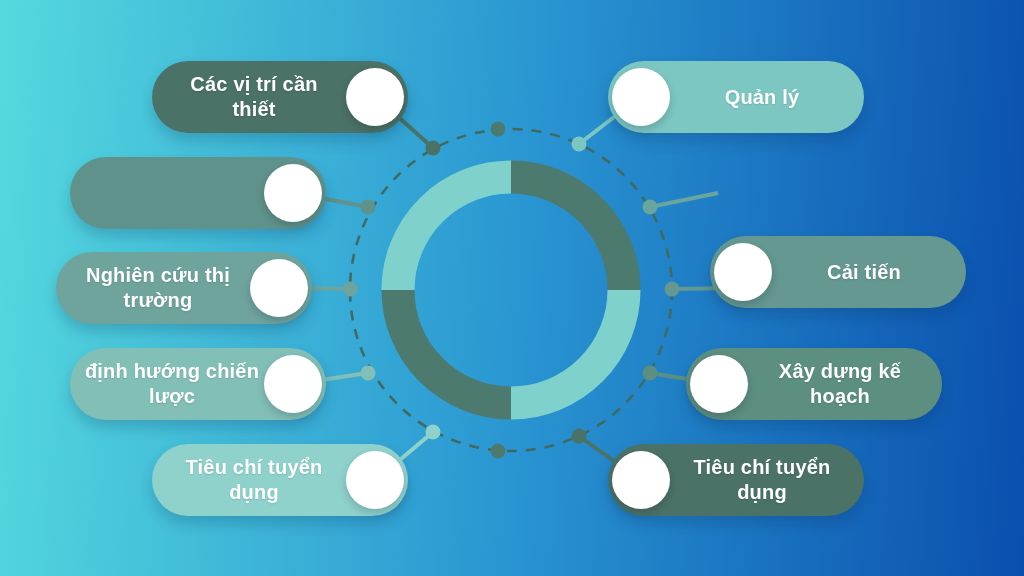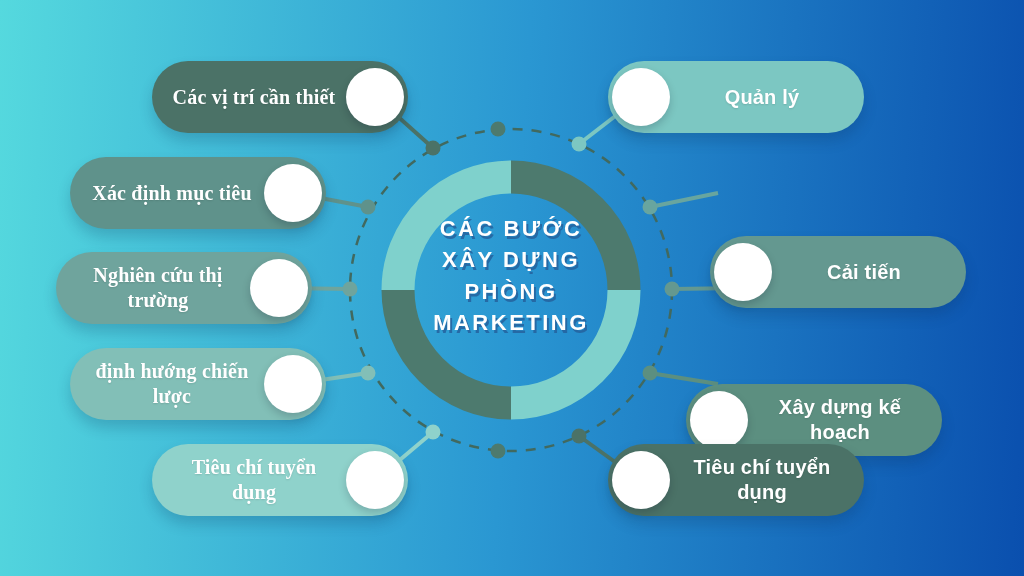--- a/index.html
+++ b/index.html
@@ -25,21 +25,21 @@
     position:absolute;z-index:2;
     width:256px;height:72px;border-radius:36px;
     display:flex;align-items:center;justify-content:center;
     box-shadow:0 8px 14px rgba(10,40,80,.20);
   }
   .pill-label{
     color:#fff;font-weight:700;font-size:20px;line-height:1.25;
     text-align:center;white-space:pre-line;letter-spacing:.2px;
     text-shadow:0 1px 2px rgba(0,0,0,.12);
   }
-  .pill.left .pill-label{padding-right:66px;padding-left:14px;font-family:Liberation Serif, serif;}
+  .pill.left .pill-label{padding-right:66px;padding-left:14px;}
   .pill.right .pill-label{padding-left:66px;padding-right:14px;text-align:center;}
   .pill-circle{
     position:absolute;top:7px;width:58px;height:58px;border-radius:50%;
     background:#fff;box-shadow:0 4px 8px rgba(0,0,30,.18);
   }
   .pill.left .pill-circle{right:4px;}
   .pill.right .pill-circle{left:4px;}
   .p-l1{left:152px;top:61px;} .p-l2{left:70px;top:157px;} .p-l3{left:56px;top:252px;}
   .p-l4{left:70px;top:348px;} .p-l5{left:152px;top:444px;}
   .p-r1{left:608px;top:61px;} .p-r2{left:686px;top:157px;} .p-r3{left:710px;top:236px;}
@@ -83,31 +83,26 @@
     <circle class="dt-r5" cx="579" cy="436" r="7.5"></circle>
     <circle class="dt-extra" cx="498" cy="129" r="7.5"></circle>
     <circle class="dt-extra" cx="498" cy="451" r="7.5"></circle>
 
     <path class="ring ring-nw" d="M 398 290 A 113 113 0 0 1 511 177"></path>
     <path class="ring ring-ne" d="M 511 177 A 113 113 0 0 1 624 290"></path>
     <path class="ring ring-se" d="M 624 290 A 113 113 0 0 1 511 403"></path>
     <path class="ring ring-sw" d="M 511 403 A 113 113 0 0 1 398 290"></path>
   </svg>
 
-  <div class="center-title">CÁC BƯỚC
-XÂY DỰNG
-PHÒNG
-MARKETING</div>
 
   <div class="pill left p-l1" style="background: rgb(75, 114, 103);">
     <span class="pill-label">Các vị trí cần thiết</span>
     <div class="pill-circle"></div>
   </div>
   <div class="pill left p-l2" style="background: rgb(95, 146, 139);">
-    <span class="pill-label">Xác định mục tiêu</span>
     <div class="pill-circle"></div>
   </div>
   <div class="pill left p-l3" style="background: rgb(111, 164, 157);">
     <span class="pill-label">Nghiên cứu thị
 trường</span>
     <div class="pill-circle"></div>
   </div>
   <div class="pill left p-l4" style="background: rgb(130, 191, 183);">
     <span class="pill-label">định hướng chiến
 lược</span>
@@ -120,21 +115,21 @@
   </div>
 
   <div class="pill right p-r1" style="background: rgb(124, 199, 194);">
     <span class="pill-label">Quản lý</span>
     <div class="pill-circle"></div>
   </div>
   <div class="pill right p-r3" style="background: rgb(100, 152, 144);">
     <span class="pill-label">Cải tiến</span>
     <div class="pill-circle"></div>
   </div>
-  <div class="pill right p-r4" style="background: rgb(92, 143, 128); margin-top: 36px;">
+  <div class="pill right p-r4" style="background: rgb(92, 143, 128);">
     <span class="pill-label">Xây dựng kế
 hoạch</span>
     <div class="pill-circle"></div>
   </div>
   <div class="pill right p-r5" style="background: rgb(75, 114, 103);">
     <span class="pill-label">Tiêu chí tuyển
 dụng</span>
     <div class="pill-circle"></div>
   </div>
 

